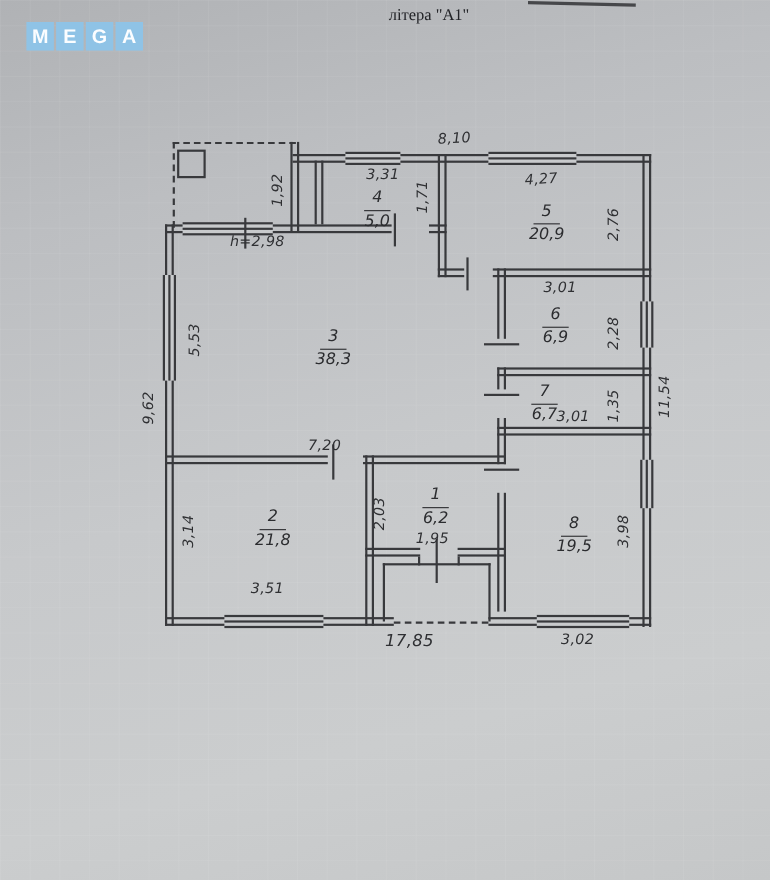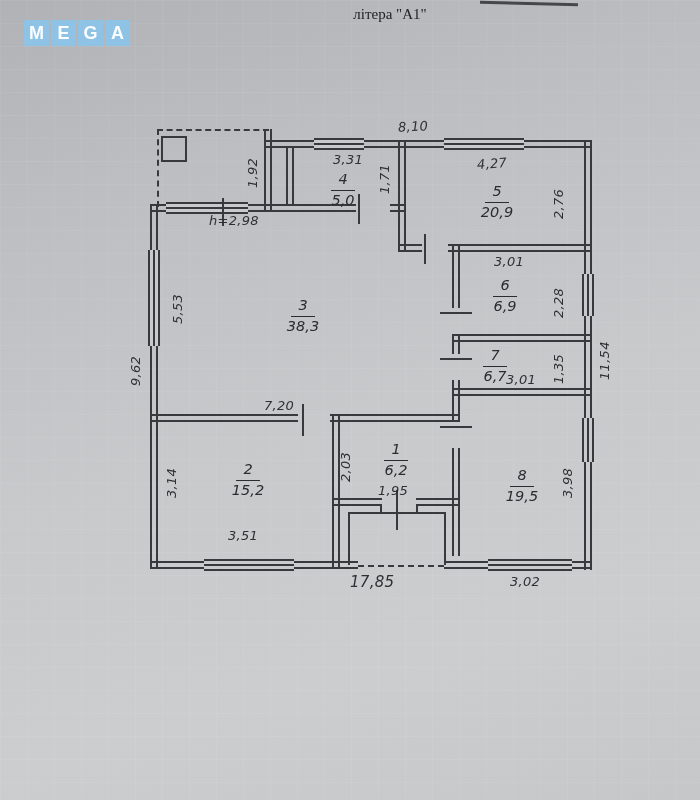--- a/index.html
+++ b/index.html
@@ -121,21 +121,21 @@
   <div class="lineH" style="left:440px;top:426px;width:32px;"></div>
   <div class="lineV" style="left:302px;top:404px;height:32px;"></div>
   <div class="lineV" style="left:396px;top:490px;height:40px;"></div>
 
   <div class="room" style="left:374px;top:440px;width:44px;">
     <span class="num">1</span>
     <div class="area">6,2</div>
   </div>
   <div class="room" style="left:226px;top:460px;width:44px;">
     <span class="num">2</span>
-    <div class="area">15,2</div>
+    <div class="area">21,8</div>
   </div>
   <div class="room" style="left:281px;top:296px;width:44px;">
     <span class="num">3</span>
     <div class="area">38,3</div>
   </div>
   <div class="room" style="left:321px;top:170px;width:44px;">
     <span class="num">4</span>
     <div class="area">5,0</div>
   </div>
   <div class="room" style="left:475px;top:182px;width:44px;">
@@ -162,21 +162,21 @@
   <div class="lab" style="left:477px;top:156px;transform:rotate(-4deg);">4,27</div>
   <div class="lab vlab" style="left:551px;top:183px;height:42px;">2,76</div>
   <div class="lab" style="left:494px;top:254px;">3,01</div>
   <div class="lab vlab" style="left:551px;top:282px;height:42px;">2,28</div>
   <div class="lab" style="left:506px;top:372px;">3,01</div>
   <div class="lab vlab" style="left:551px;top:350px;height:38px;">1,35</div>
   <div class="lab vlab" style="left:597px;top:328px;height:66px;">11,54</div>
   <div class="lab" style="left:168px;top:213px;margin-left:41px;">h=2,98</div>
   <div class="lab vlab" style="left:170px;top:286px;height:46px;">5,53</div>
   <div class="lab vlab" style="left:128px;top:348px;height:46px;">9,62</div>
-  <div class="lab" style="left:264px;top:398px;">7,20</div>
+  <div class="lab" style="left:280px;top:398px;">7,20</div>
   <div class="lab vlab" style="left:164px;top:460px;height:46px;">3,14</div>
   <div class="lab" style="left:228px;top:528px;">3,51</div>
   <div class="lab vlab" style="left:338px;top:446px;height:42px;">2,03</div>
   <div class="lab" style="left:378px;top:483px;">1,95</div>
   <div class="lab vlab" style="left:560px;top:460px;height:46px;">3,98</div>
   <div class="lab" style="left:510px;top:529px;margin-top:45px;">3,02</div>
   <div class="lab" style="left:350px;top:573px;font-size:15px;">17,85</div>
 </div>
 
 </body></html>

